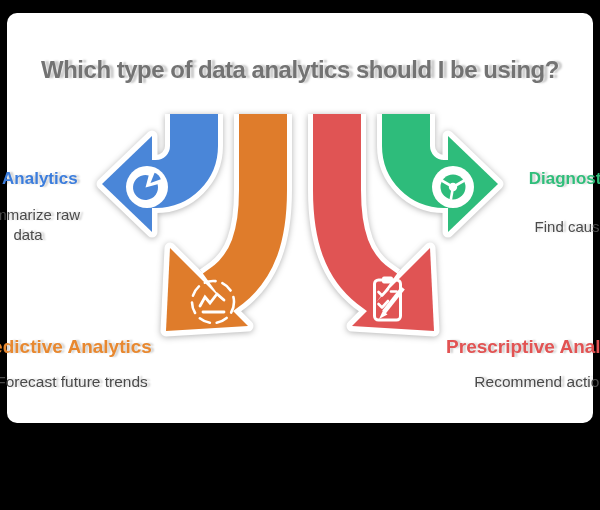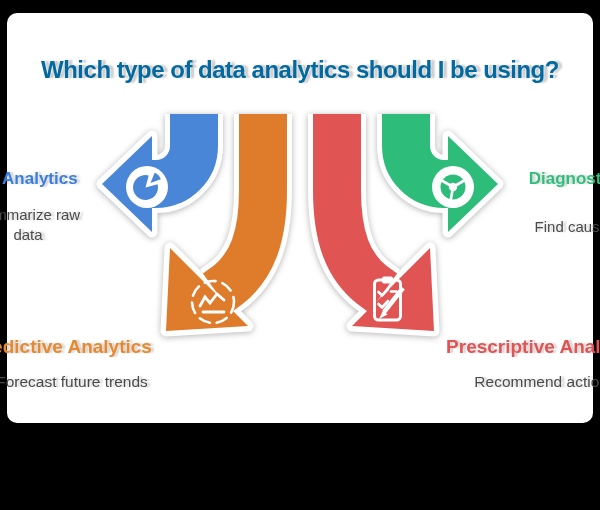--- a/index.html
+++ b/index.html
@@ -2,21 +2,21 @@
 <html><head>
 <meta charset="utf-8">
 <style>
   html,body{margin:0;padding:0;}
   body{width:600px;height:510px;font-family:"Liberation Sans",sans-serif;}
   .stage{position:relative;width:600px;height:510px;background:#000;overflow:hidden;}
   .panel{position:absolute;left:7px;top:13px;width:586px;height:410px;background:#fff;border-radius:10px;}
   .layer{position:absolute;left:0;top:0;width:600px;height:510px;}
   .title{position:absolute;left:0;top:56px;width:600px;text-align:center;
          font-size:24px;font-weight:bold;letter-spacing:-0.5px;white-space:nowrap;
-         color:#0369a1;text-shadow:4px 0 2px rgba(70,70,70,0.28);}
+         color:#737373;text-shadow:4px 0 2px rgba(70,70,70,0.28);}
   .q-label{position:absolute;text-align:center;font-weight:bold;white-space:nowrap;
            text-shadow:3px 0 2px rgba(0,0,0,0.18);}
   .q-desc{position:absolute;text-align:center;color:#4a4a4a;
           text-shadow:3px 0 2px rgba(0,0,0,0.20);}
   .lbl-17{font-size:17px;}
   .lbl-19{font-size:19px;}
   .desc-15{font-size:15px;line-height:1.32;}
   .desc-155{font-size:15.5px;line-height:1.3;}
   #lbl-descriptive{left:-118px;top:169px;width:220px;}
   #desc-descriptive{left:-32px;top:205px;width:120px;}

